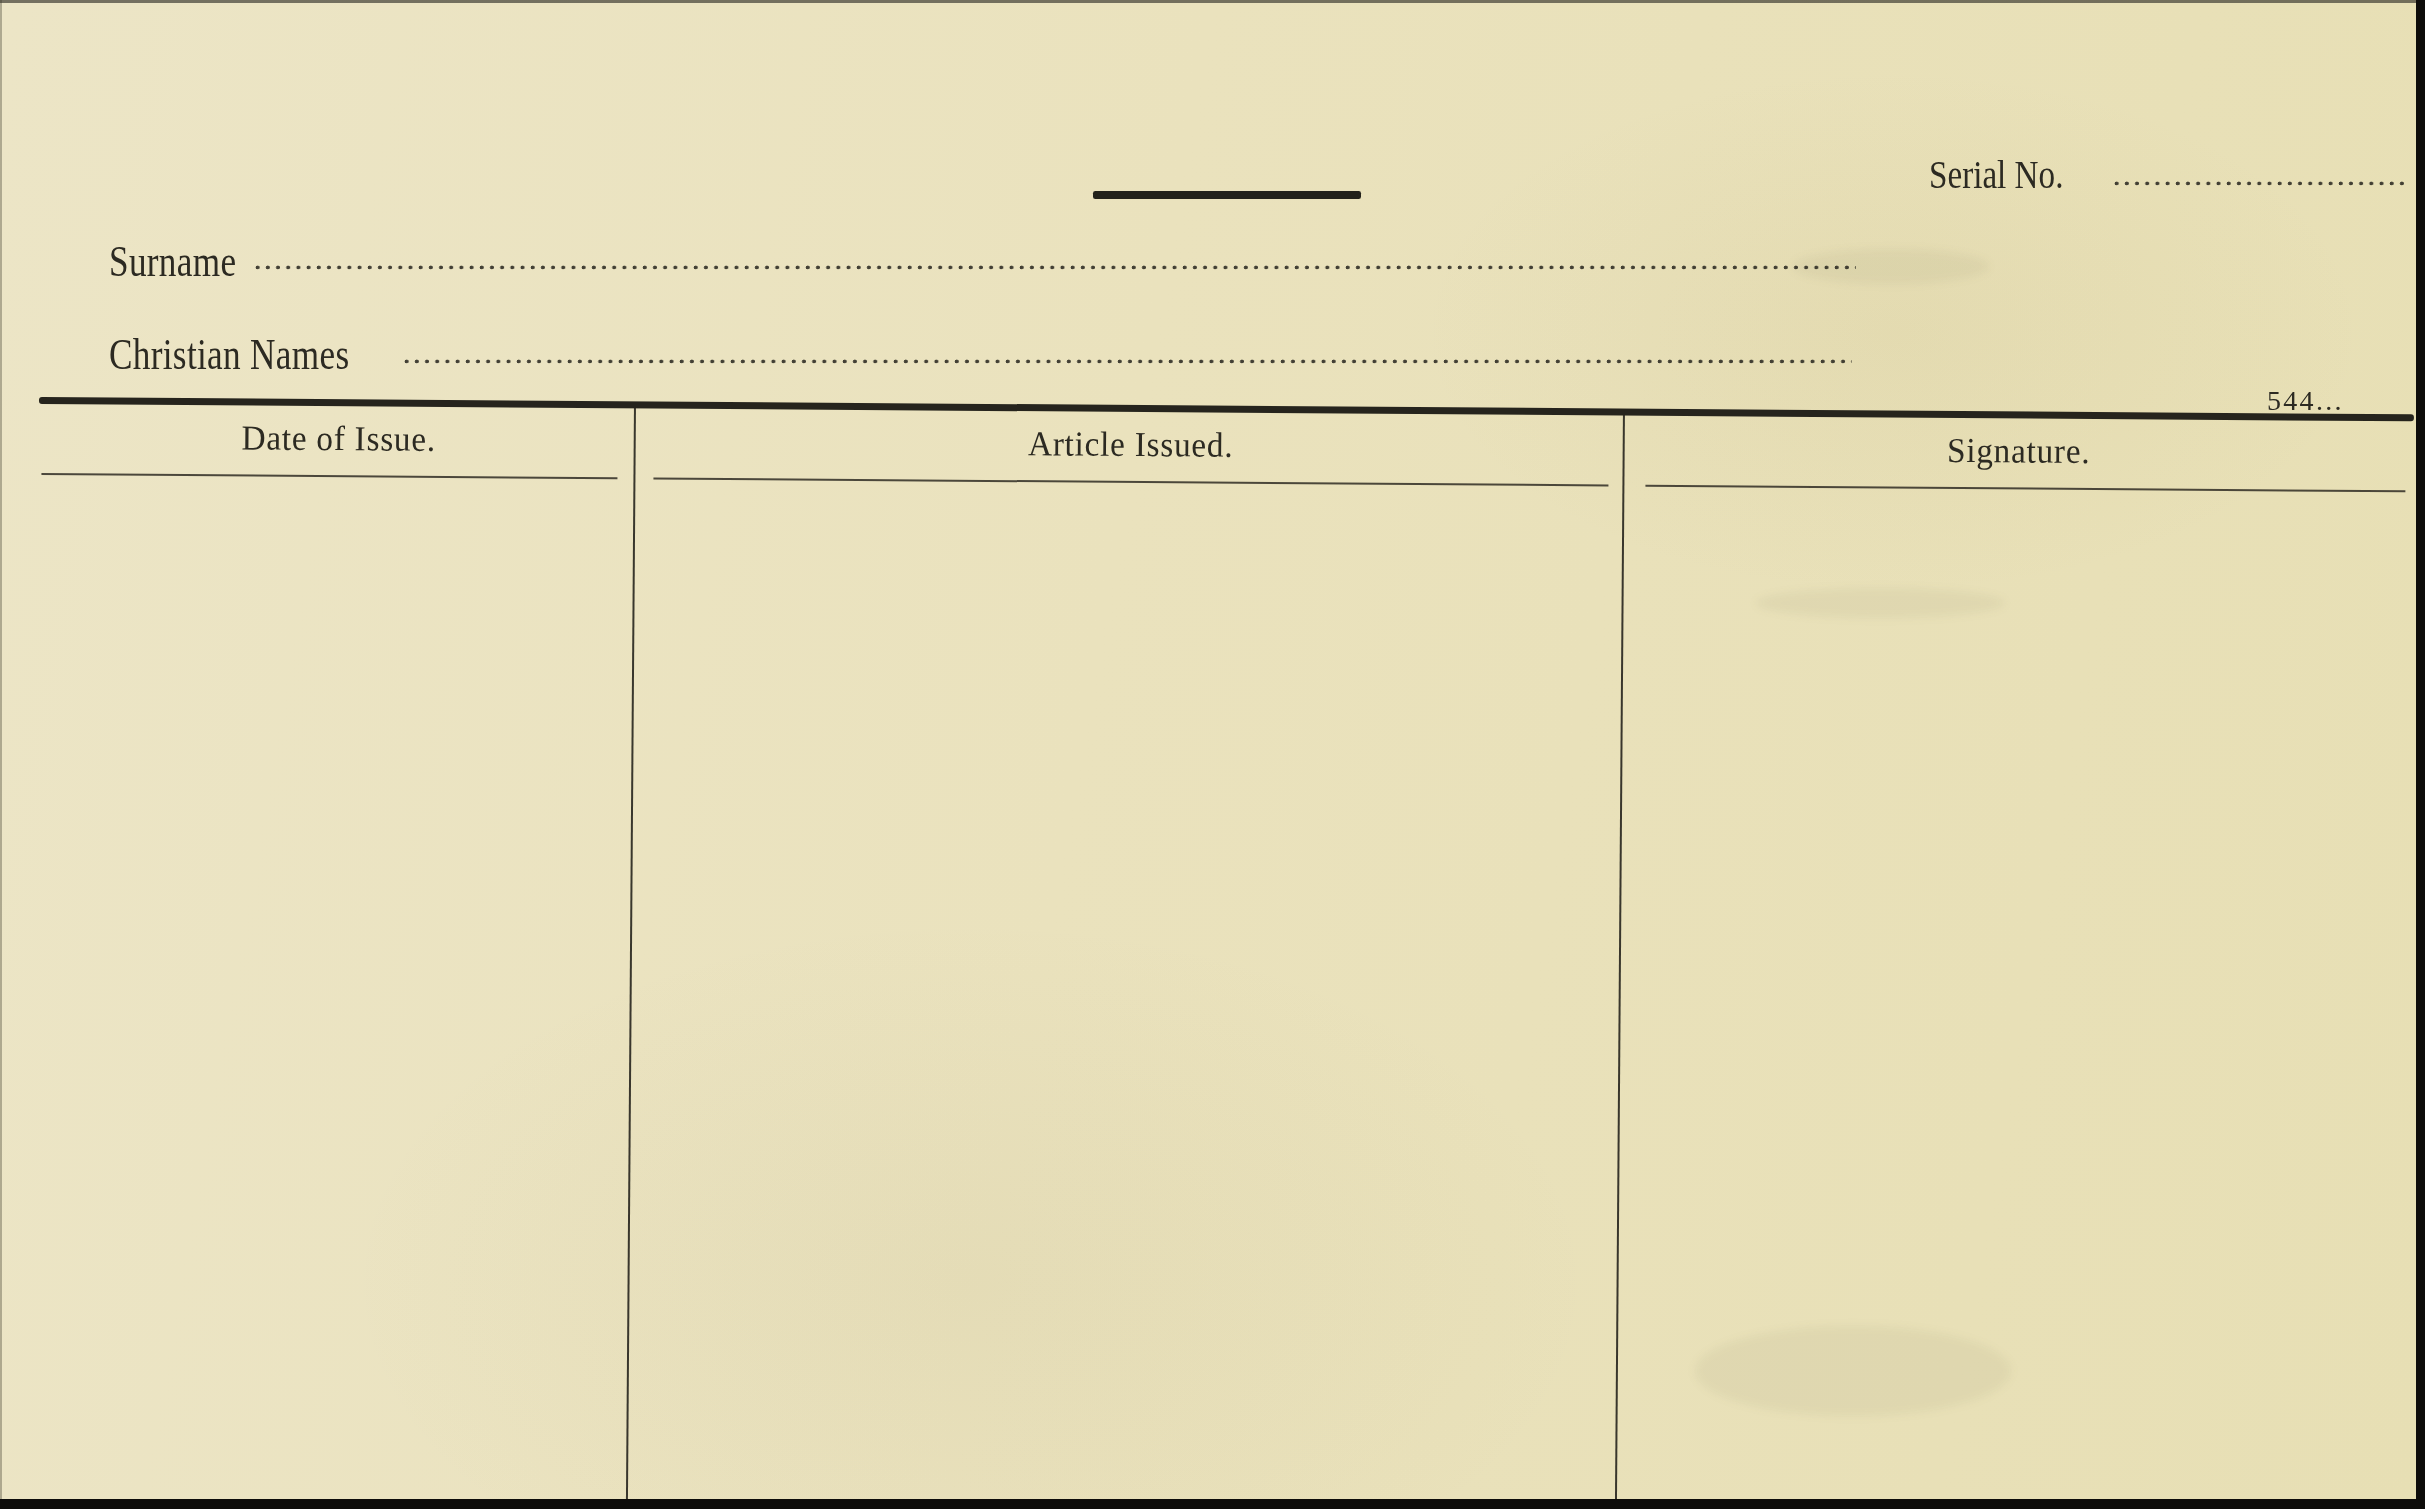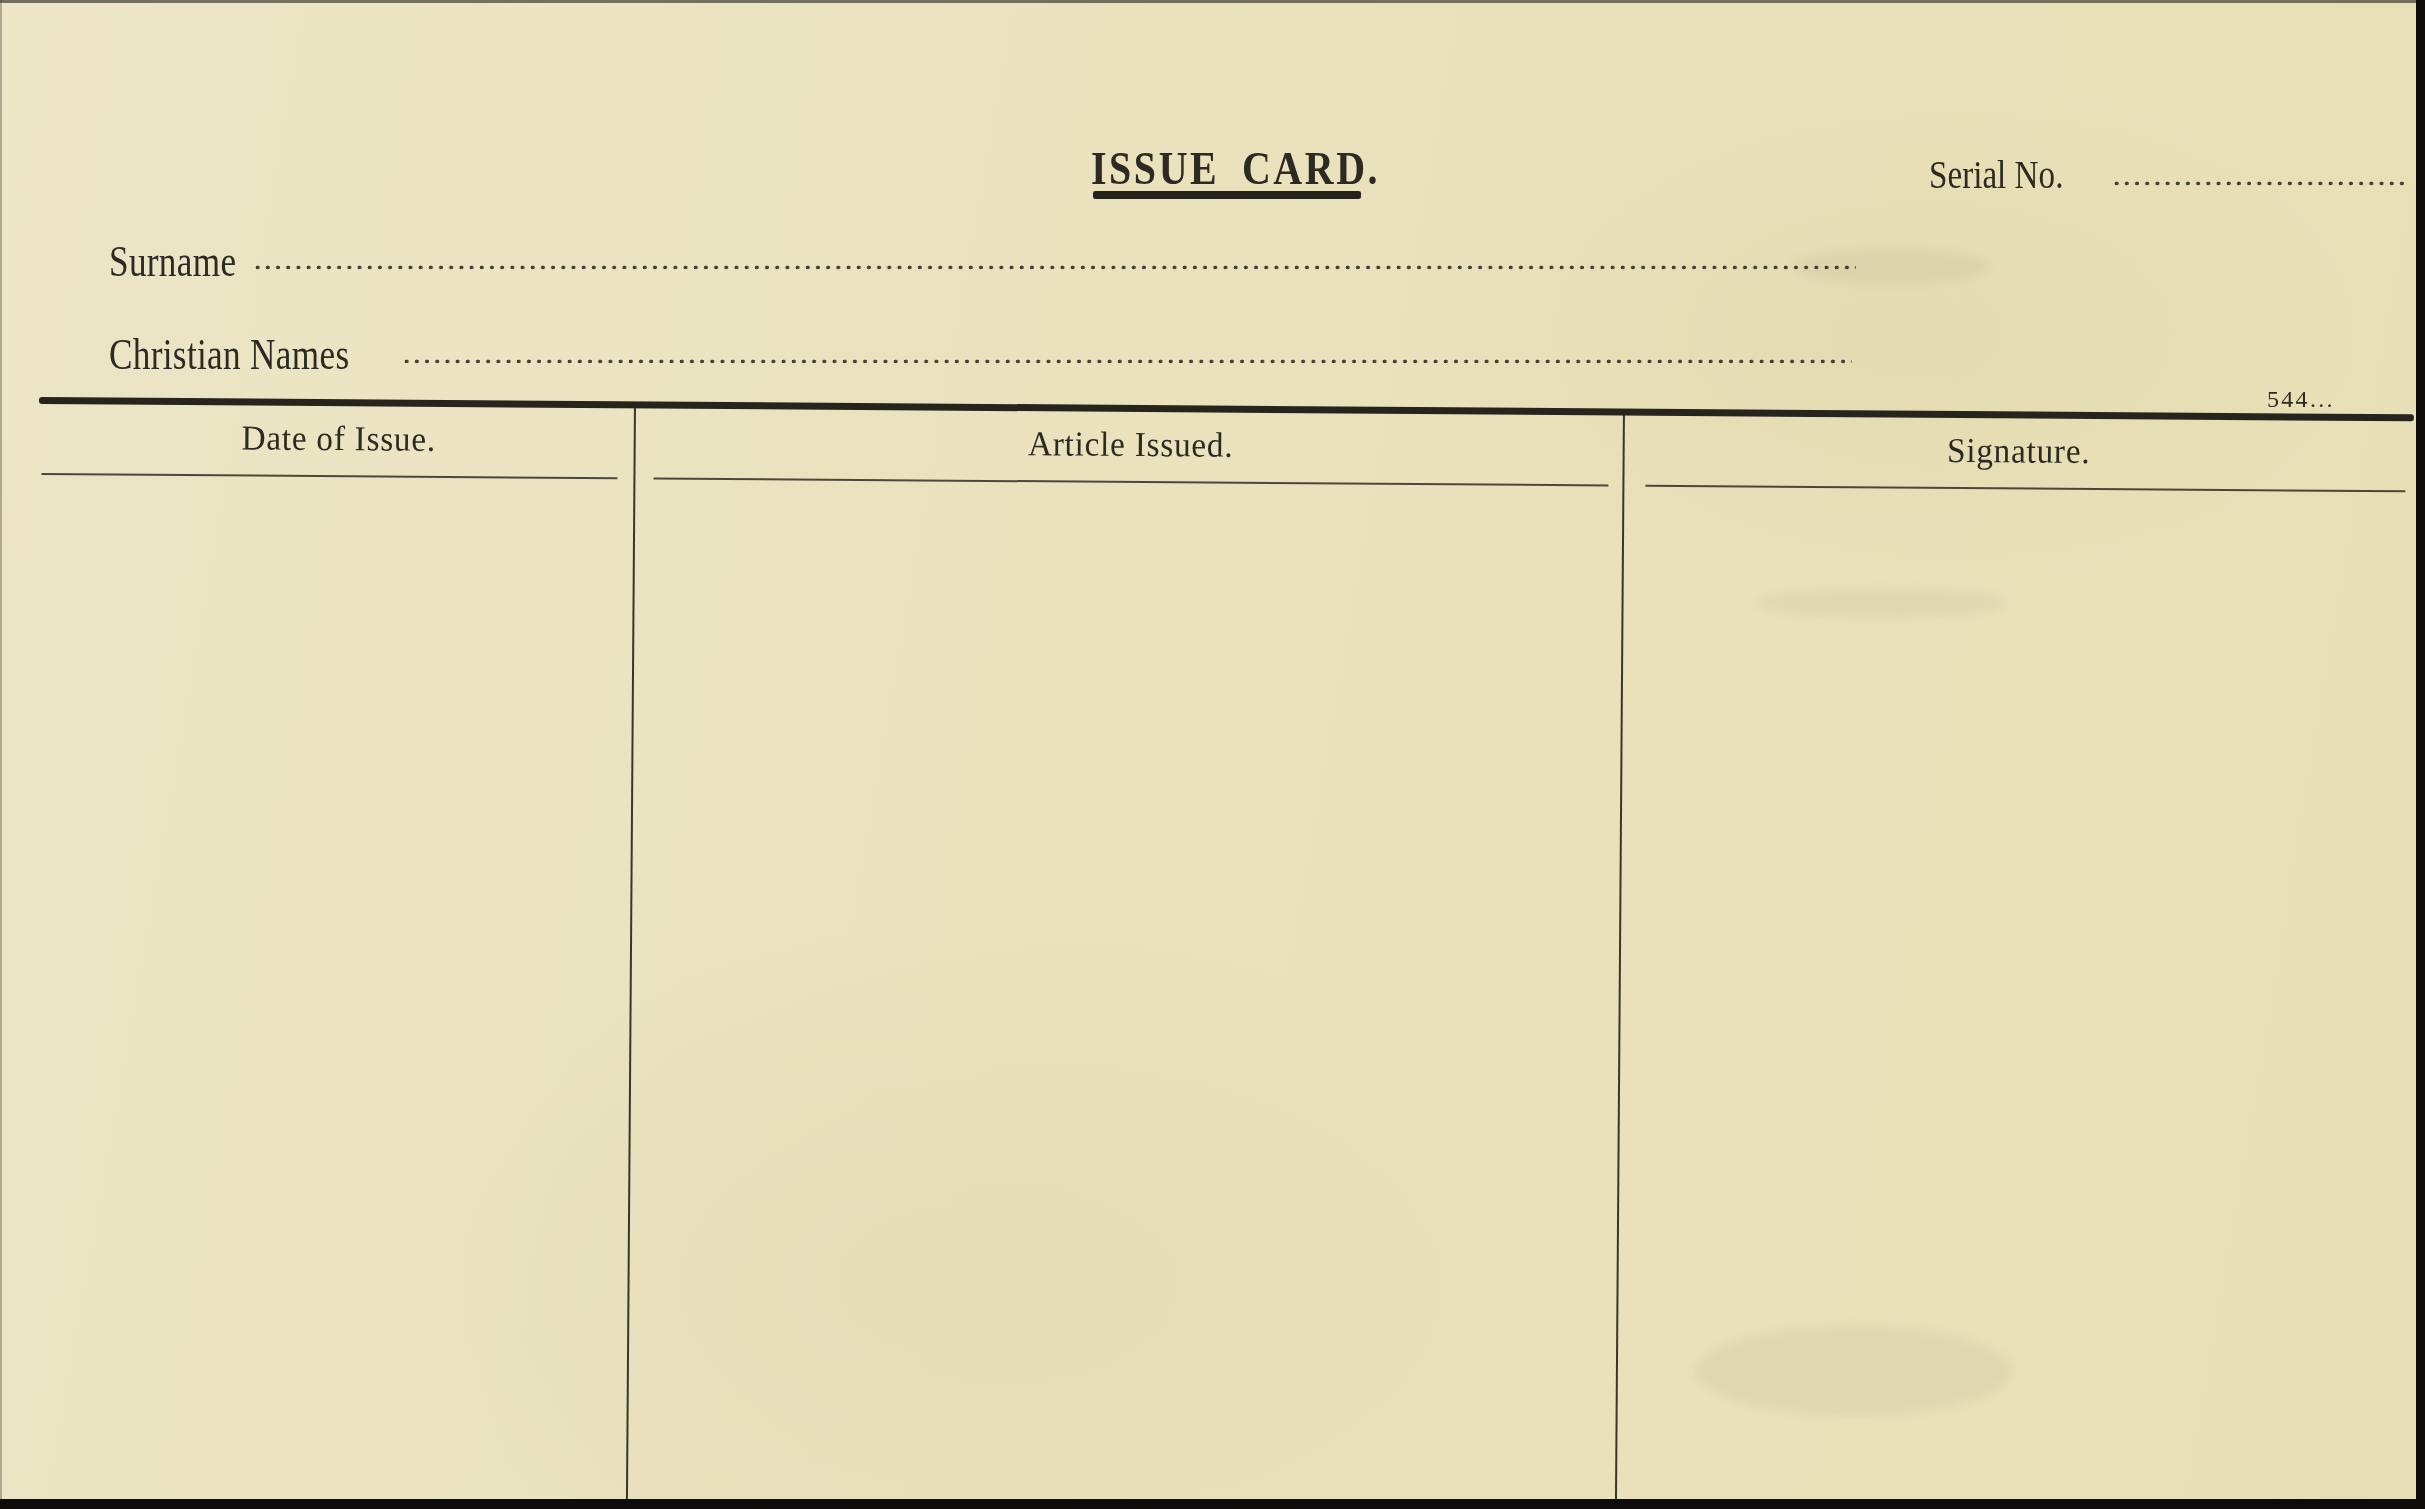--- a/index.html
+++ b/index.html
@@ -34,21 +34,21 @@
     position:absolute;left:1093px;top:191px;width:268px;height:7.5px;
     background:#23221b;border-radius:2.3px;z-index:5;
   }
 
   .serial-label{left:1929px;top:155px;font-size:39px;transform:scaleX(.85);transform-origin:left top;}
 
   .field-label{font-size:44px;letter-spacing:0.4px;}
   .surname-label{left:109px;top:240px;}
   .christian-label{left:109px;top:333px;}
 
-  .form-number{left:2267px;top:387px;font-size:24px;letter-spacing:2.3px;}
+  .form-number{left:2267px;top:387px;font-size:28px;letter-spacing:2.3px;}
 
   
   .leader{
     position:absolute;height:5.3px;z-index:4;
     background-image:radial-gradient(circle at 2.6px 2.6px, rgba(44,42,34,.88) 1.7px, rgba(44,42,34,0) 2.3px);
     background-size:10.2px 5.3px;background-repeat:repeat-x;
   }
   .serial-leader{left:2114px;top:181px;width:295px;}
   .surname-leader{left:255px;top:265px;width:1601px;}
   .christian-leader{left:404px;top:359px;width:1448px;}
@@ -85,23 +85,20 @@
 </style>
 </head>
 <body>
 
 <div class="stage">
 
   <div class="smudge sm1"></div>
   <div class="smudge sm2"></div>
   <div class="smudge sm3"></div>
 
-  <div class="t title-wrap">
-    <span class="title">ISSUE CARD.</span>
-  </div>
   <div class="title-underline"></div>
 
   <div class="t serial-label">Serial No.</div>
   <div class="leader serial-leader"></div>
 
   <div class="t field-label surname-label condensed">Surname</div>
   <div class="leader surname-leader"></div>
 
   <div class="t field-label christian-label condensed">Christian Names</div>
   <div class="leader christian-leader"></div>

